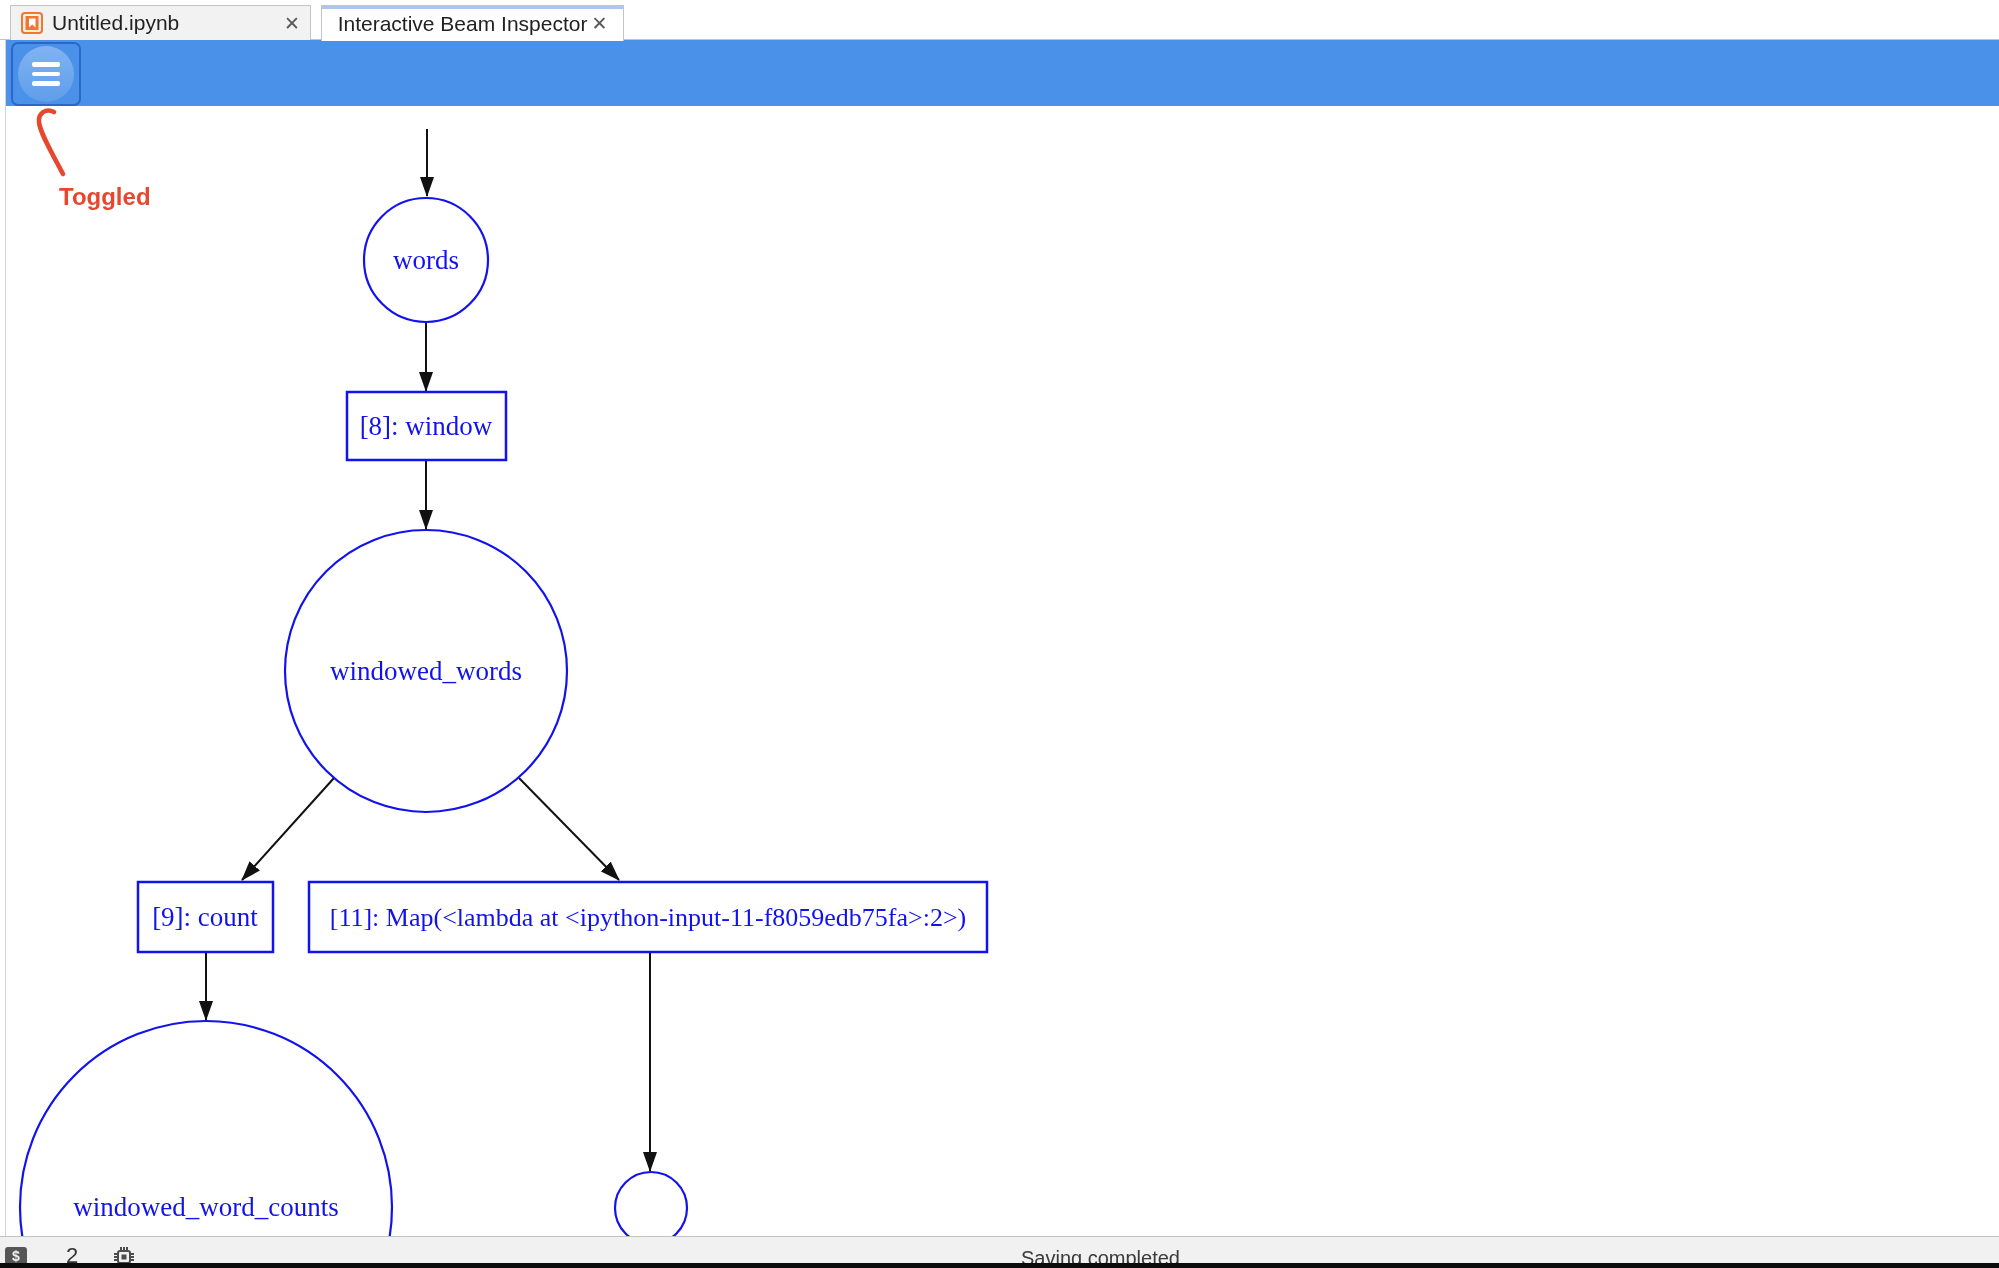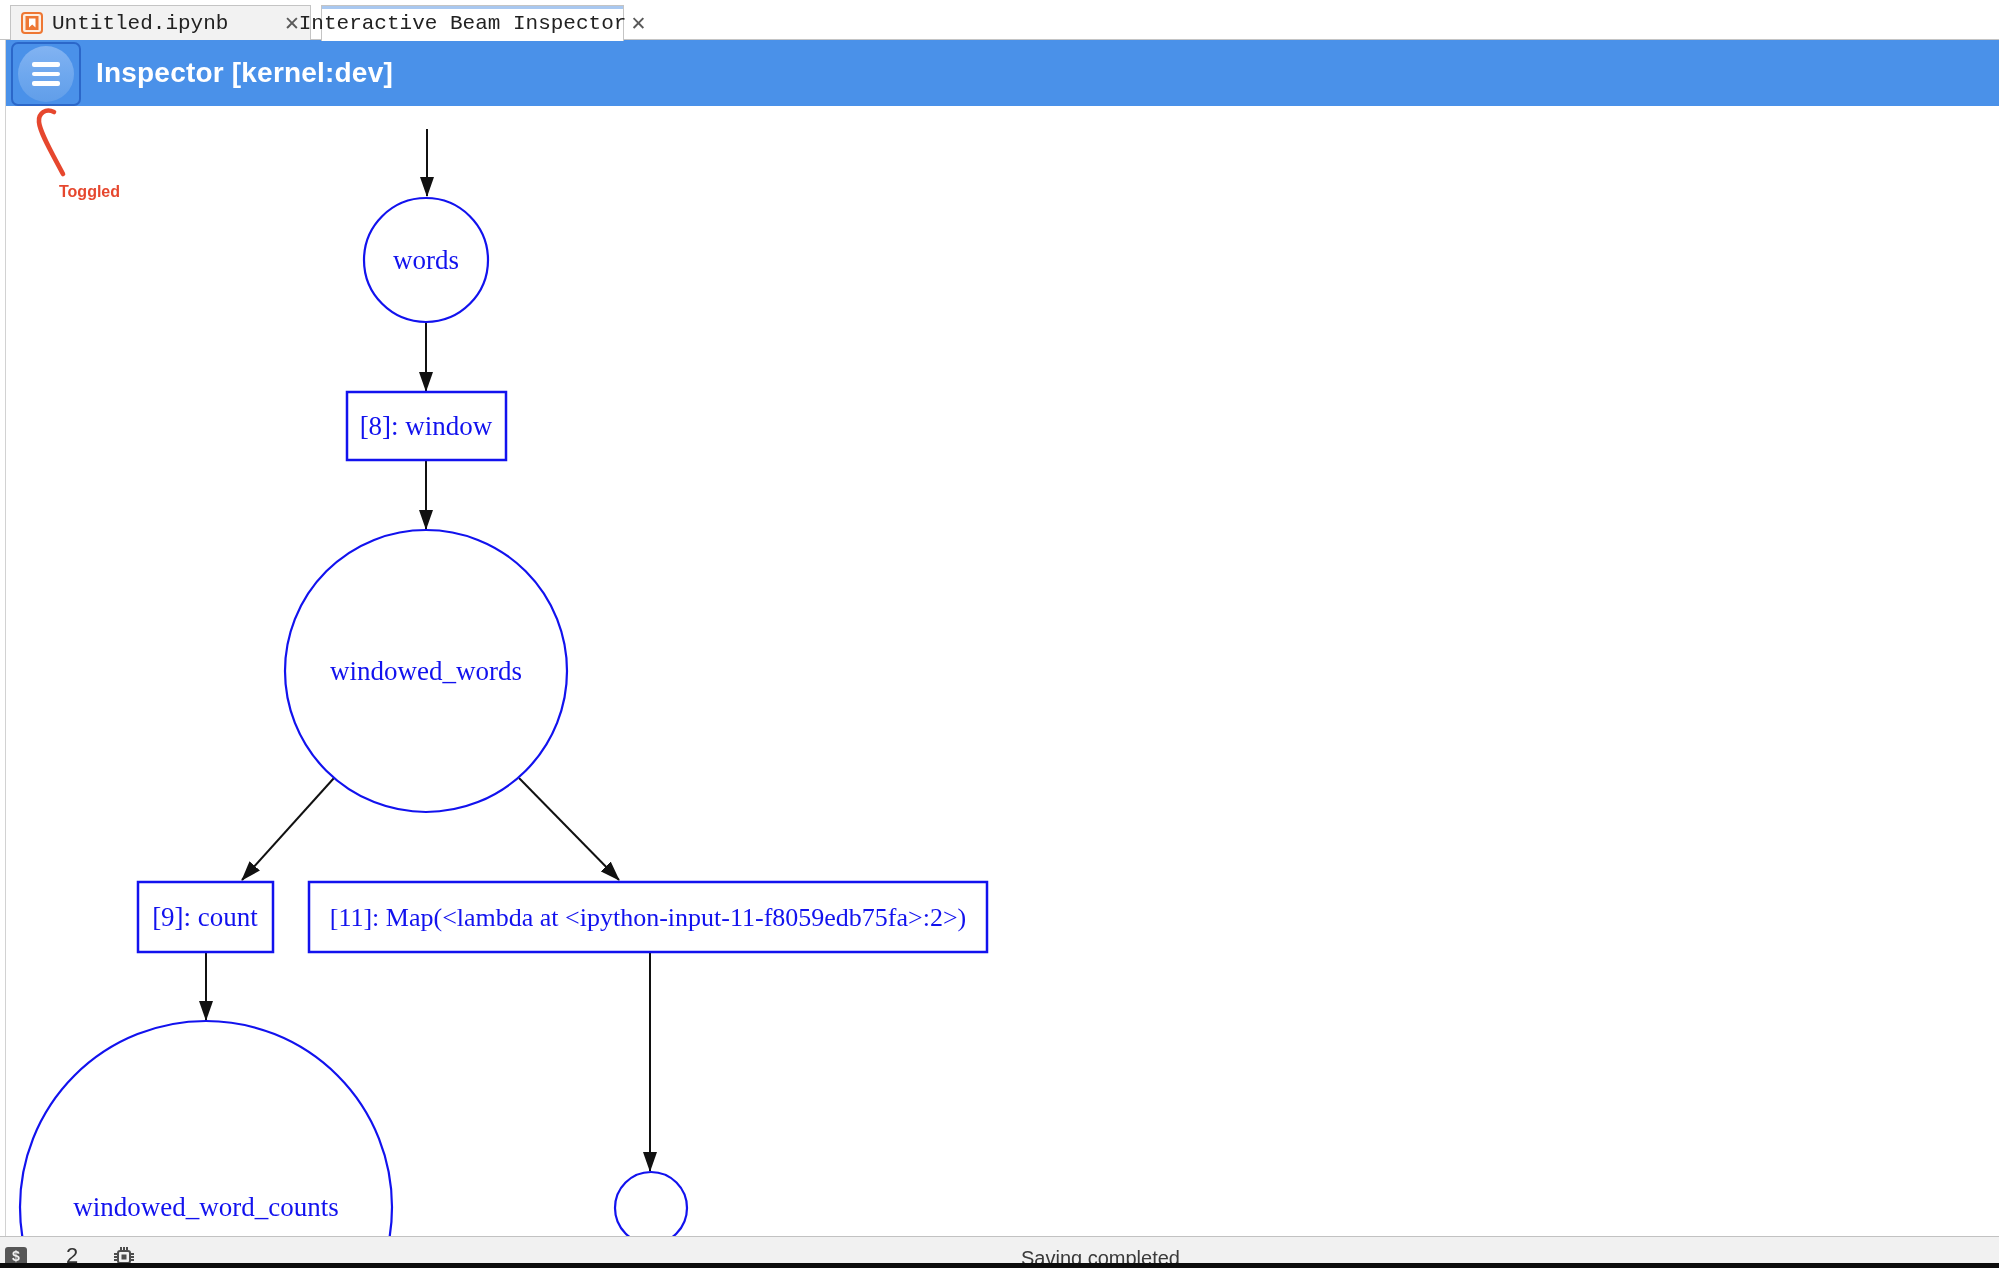--- a/index.html
+++ b/index.html
@@ -15,21 +15,21 @@
   .tabbar-bottom-border { position:absolute; left:0; top:39px; width:1999px; height:1px; background:#c4c4c4; }
   .tab {
     position:absolute; top:5px; height:35px; display:flex; align-items:center;
     border:1px solid #c4c4c4; border-bottom:none; font-size:21px; color:#222;
   }
   .tab-inactive { left:10px; width:301px; background:#f2f2f2; padding:0 10px; gap:9px; }
   .tab-active   { left:321px; width:303px; height:36px; background:#ffffff; justify-content:center; gap:4px; z-index:2; }
   .tab-active::before {
     content:""; position:absolute; left:0; top:0; width:100%; height:3px; background:#a9c8f0;
   }
-  .tab-label { white-space:nowrap;font-family:Liberation Mono, monospace; }
+  .tab-label { white-space:nowrap; }
   .tab-inactive .tab-label { flex:1 1 auto; }
   .tab-close { font-size:19px; color:#5a5a5a; line-height:1; cursor:default; }
   .nb-icon { width:22px; height:22px; flex:0 0 auto; }
 
   
   .header {
     position:absolute; left:6px; top:40px; width:1993px; height:66px;
     background:var(--header-blue, #4a91e9);
   }
   .left-edge-line { position:absolute; left:5px; top:40px; width:1px; height:1196px; background:#d2d2d2; }
@@ -46,21 +46,21 @@
   .menu-bar { width:28px; height:4.5px; background:#ffffff; border-radius:2px; }
   .header-title {
     position:absolute; left:90px; top:0; height:66px; display:flex; align-items:center;
     color:#ffffff; font-size:28px; font-weight:bold; letter-spacing:0.2px;
   }
 
   
   .annotation-arrow { position:absolute; left:10px; top:100px; width:120px; height:110px; }
   .annotation-label {
     position:absolute; left:59px; top:183px; color:var(--annotation-red, #e6472e);
-    font-size:16px; font-weight:bold;
+    font-size:24px; font-weight:bold;
   }
 
   
   .diagram { position:absolute; left:0; top:106px; width:1999px; height:1130px; }
   .node-label { font-family:"Liberation Serif", serif; font-size:27px; }
   .node-label-long { font-family:"Liberation Serif", serif; font-size:26px; }
 
   
   .statusbar {
     position:absolute; left:0; top:1236px; width:1999px; height:32px;
@@ -102,21 +102,20 @@
   </div>
 
   <div class="header">
     <div class="menu-btn">
       <div class="menu-circle">
         <div class="menu-bar"></div>
         <div class="menu-bar"></div>
         <div class="menu-bar"></div>
       </div>
     </div>
-    <div class="header-title">Inspector [kernel:dev]</div>
   </div>
   <div class="left-edge-line"></div>
 
   <svg class="annotation-arrow" viewBox="0 0 120 110">
     <path d="M 53 74 C 42 53 30 33 29 22 C 28 13 36 8 44 12" fill="none" stroke="#e6472e" stroke-width="4.6" stroke-linecap="round"></path>
   </svg>
   <div class="annotation-label">Toggled</div>
 
   <svg class="diagram" viewBox="0 106 1999 1130">
     <defs>

